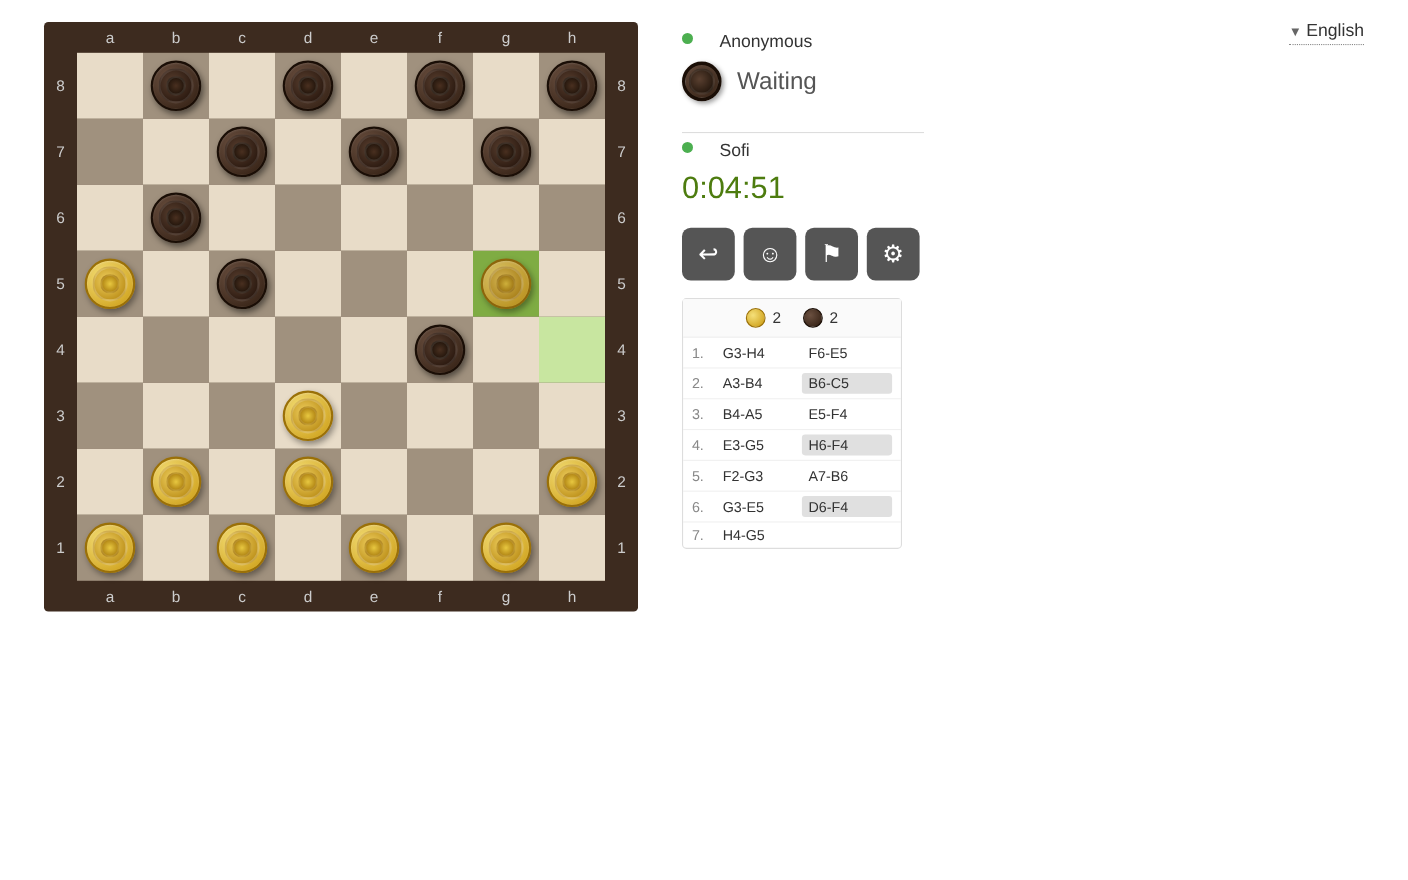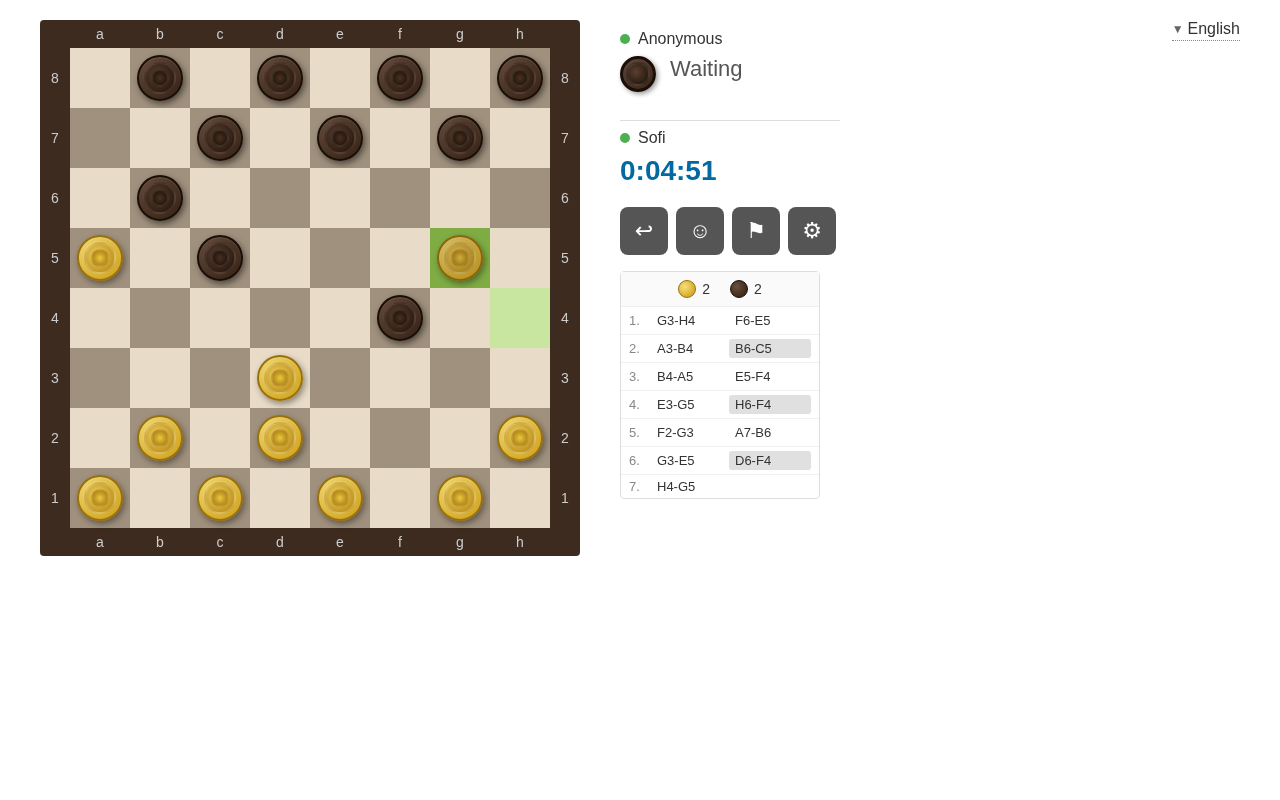--- a/index.html
+++ b/index.html
@@ -169,39 +169,38 @@
 
     .timer-main {
       font-size: 28px;
       font-weight: bold;
       color: #222;
       margin-bottom: 10px;
     }
 
     .player-row {
       display: flex;
-      align-items: center;
-      gap: 8px;
+      gap: 24px;
       margin-bottom: 6px;
     }
     .status-dot {
       width: 10px;
       height: 10px;
       border-radius: 50%;
       background: #4caf50;
       flex-shrink: 0;
     }
     .player-name {
       font-size: 16px;
       color: #333;
     }
 
     .waiting-row {
       display: flex;
-      align-items: flex-start;
+      align-items: center;
       gap: 14px;
       margin: 8px 0 28px 0;
     }
     .waiting-spinner {
       width: 36px;
       height: 36px;
       border-radius: 50%;
       background: radial-gradient(circle at 40% 40%, #6b5040, #2c1a0e);
       box-shadow: inset 0 1px 3px rgba(255,255,255,0.1), 2px 2px 5px rgba(0,0,0,0.4);
       border: 3px solid #1a0e06;
@@ -223,22 +222,22 @@
     }
 
     .divider {
       border: none;
       border-top: 1px solid #ddd;
       margin: 8px 0;
     }
 
     .timer-sofi {
       font-size: 28px;
-      font-weight: bold;
-      color: #0369a1;
+      font-weight: normal;
+      color: #4d7c0f;
       margin-top: 8px;
       margin-bottom: 20px;
     }
 
     .action-buttons {
       display: flex;
       gap: 8px;
       margin-bottom: 16px;
     }
     .action-btn {

